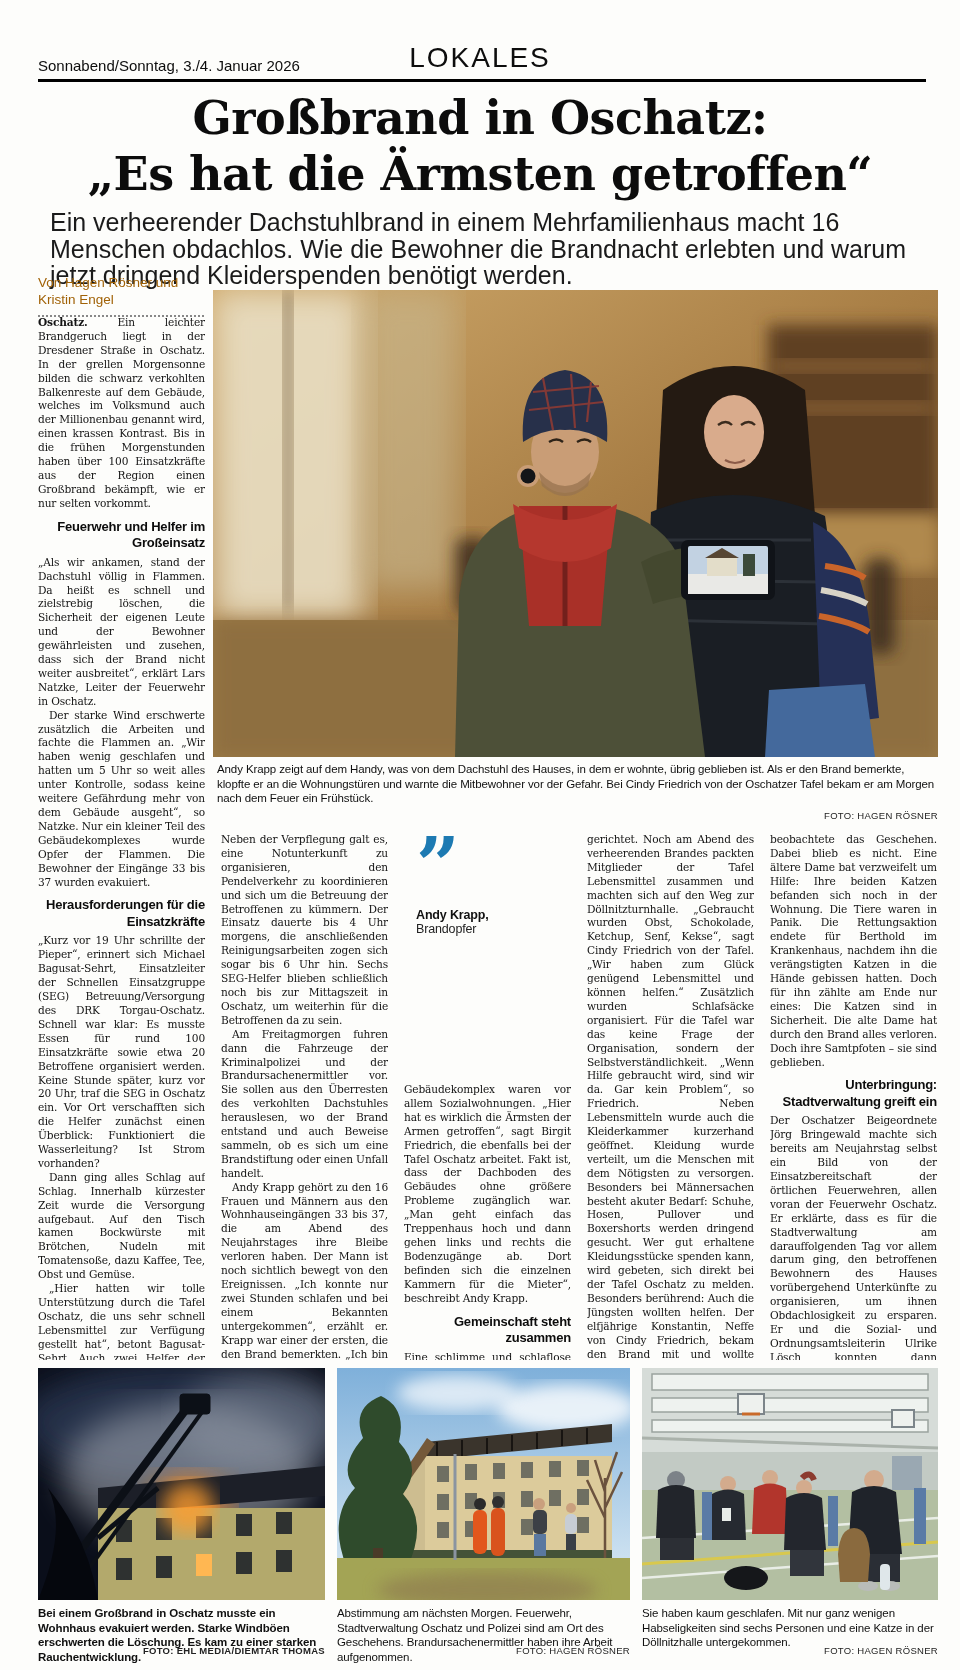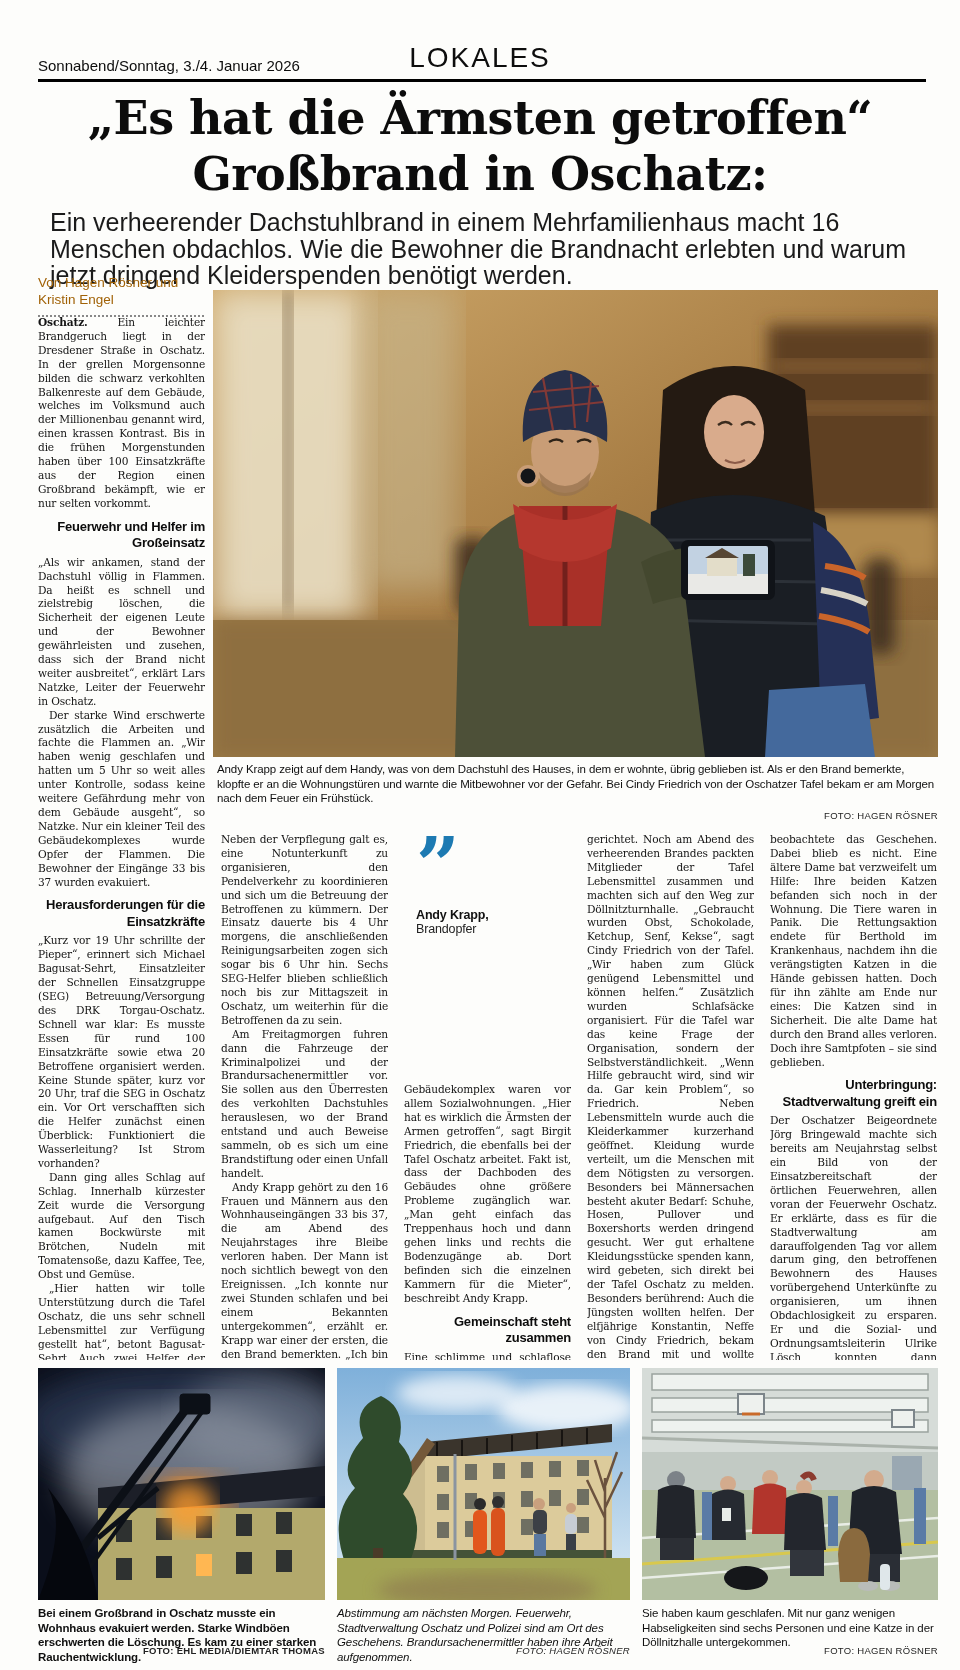--- a/index.html
+++ b/index.html
@@ -48,34 +48,34 @@
   #bphoto1{left:38px;top:1368px;width:287px;height:232px;}
   #bphoto2{left:337px;top:1368px;width:293px;height:232px;}
   #bphoto3{left:642px;top:1368px;width:296px;height:232px;}
   
   .caption{position:absolute;font-size:11.5px;line-height:14.5px;color:#101010;letter-spacing:-0.1px;}
   #main-caption{left:217px;top:762px;width:721px;}
   .credit{font-size:9.5px;letter-spacing:0.3px;color:#222;}
   #main-caption .credit{display:block;text-align:right;margin-top:3px;}
   .bcap{top:1606px;height:56px;}
   #bcap1{left:38px;width:287px;font-weight:bold;}
-  #bcap2{left:337px;width:293px;font-style:italic;}
+  #bcap2{left:337px;width:293px;}
   #bcap3{left:642px;width:296px;}
   .bcap .credit{position:absolute;right:0;bottom:4px;}
 </style>
 </head>
 <body>
 
 <div class="abs m-date">Sonnabend/Sonntag, 3./4. Januar 2026</div>
 <div class="abs m-section">LOKALES</div>
 <div class="abs m-rule"></div>
 
 <div class="abs headline">
+  <div>Großbrand in Oschatz:</div>
   <div>„Es hat die Ärmsten getroffen“</div>
-  <div>Großbrand in Oschatz:</div>
 </div>
 <div class="abs deck">Ein verheerender Dachstuhlbrand in einem Mehrfamilienhaus macht 16 Menschen obdachlos. Wie die Bewohner die Brandnacht erlebten und warum jetzt dringend Kleiderspenden benötigt werden.</div>
 
 <div class="abs byline">
   <div>Von Hagen Rösner und</div>
   <div>Kristin Engel</div>
 </div>
 
 <div class="col" id="col1">
   <p><span class="lead">Oschatz.</span><span> Ein leichter Brandgeruch liegt in der Dresdener Straße in Oschatz. In der grellen Morgensonne bilden die schwarz verkohlten Balkenreste auf dem Gebäude, welches im Volksmund auch der Millionenbau genannt wird, einen krassen Kontrast. Bis in die frühen Morgenstunden haben über 100 Einsatzkräfte aus der Region einen Großbrand bekämpft, wie er nur selten vorkommt.</span></p>

